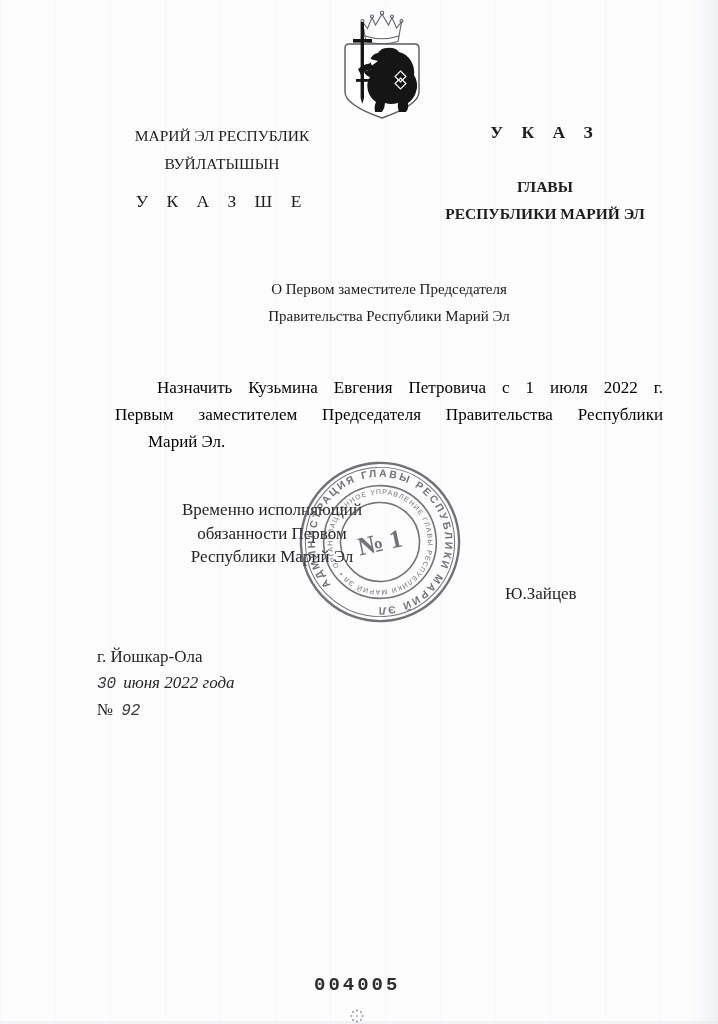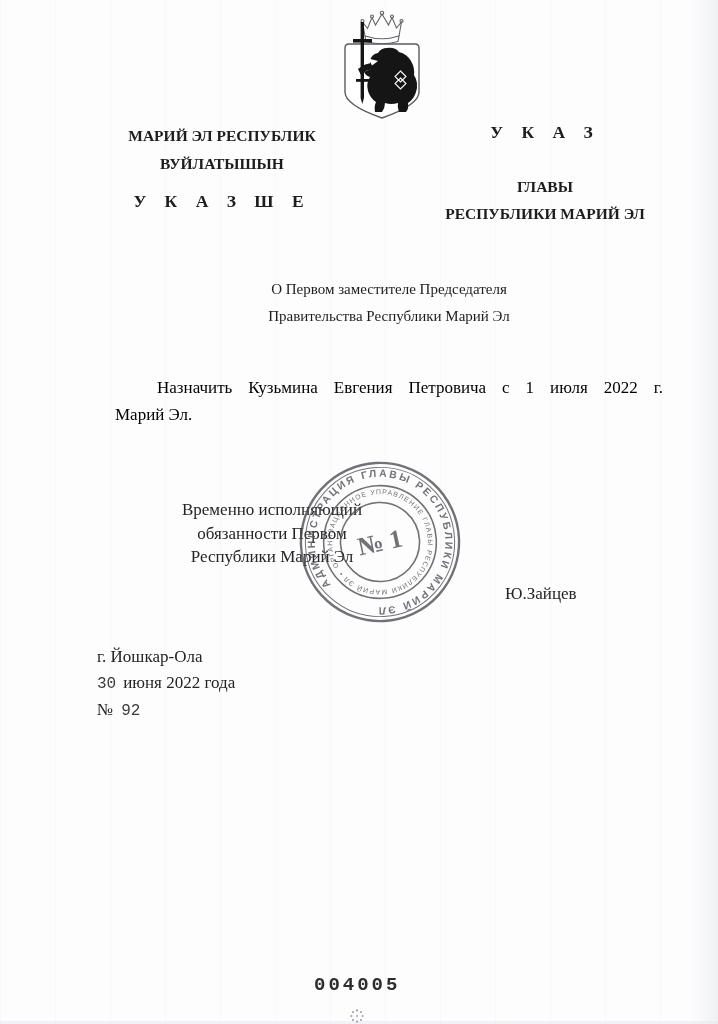--- a/index.html
+++ b/index.html
@@ -11,39 +11,39 @@
   }
   .scan-texture{
     position:absolute;inset:0;pointer-events:none;
     background:
       repeating-linear-gradient(90deg, rgba(225,227,233,0.18) 0 1px, transparent 1px 55px),
       linear-gradient(90deg, transparent 96%, rgba(228,230,235,0.5) 100%),
       linear-gradient(0deg, rgba(230,232,236,0.5) 0 3px, transparent 3px);
   }
   .emblem{position:absolute;left:332px;top:8px;width:100px;height:114px;}
   .hdr-left{position:absolute;left:82px;top:122px;width:280px;text-align:center;
-    font-weight:bold;font-size:15.5px;line-height:28px;color:#1d1d1f;}
+    font-weight:normal;font-size:15.5px;line-height:28px;color:#1d1d1f;}
   .hdr-right{position:absolute;left:400px;top:120px;width:290px;text-align:center;
     font-weight:bold;font-size:15.5px;line-height:27px;color:#1d1d1f;}
   .ukaz-big{font-size:17.5px;letter-spacing:7px;margin-top:8px;line-height:30px;}
   .ukaz-big-r{font-size:17.5px;letter-spacing:7px;line-height:24px;margin-bottom:29px;}
   .doc-title{position:absolute;left:115px;top:276px;width:548px;text-align:center;
     font-weight:normal;font-size:15px;line-height:27px;color:#1c1c1e;}
   .body-par{position:absolute;left:115px;top:374px;width:548px;
     font-size:17px;line-height:27px;color:#000000;}
   .body-line{text-align:justify;text-align-last:justify;}
   .body-line.first{text-indent:42px;}
-  .body-line.last{text-align:right;text-align-last:left;}
+  .body-line.last{text-align:right;text-align-last:left;margin-left:33px;}
   .sig-block{position:absolute;left:152px;top:498px;width:240px;text-align:center;
     font-size:17px;line-height:23.5px;color:#242426;}
   .sig-name{position:absolute;left:505px;top:540px;font-size:17px;color:#242426;margin-top:44px;}
   .stamp{position:absolute;left:296px;top:458px;width:168px;height:168px;opacity:.78;
     transform:rotate(-3deg);}
   .place-date{position:absolute;left:97px;top:644px;font-size:17px;line-height:26px;color:#242426;}
-  .typed{font-family:"Liberation Mono","DejaVu Sans Mono",monospace;font-size:16px;color:#3c3c40;}
+  .typed{font-family:"Liberation Mono","DejaVu Sans Mono",monospace;font-size:16px;color:#3c3c40;font-style:italic;}
   .typed.gap{margin-left:7px;margin-top:31px;}
   .num-line .typed{margin-left:8px;text-align:center;}
   .page-num{position:absolute;left:314px;top:974px;font-size:19px;letter-spacing:3px;
     font-family:"Liberation Mono","DejaVu Sans Mono",monospace;font-weight:bold;color:#2e2e30;
     display:flex;align-items:center;gap:12px;flex-direction:column;}
   .ornament{width:16px;height:16px;opacity:.65;}
 </style>
 </head>
 <body>
 
@@ -100,20 +100,21 @@
     <div>РЕСПУБЛИКИ МАРИЙ ЭЛ</div>
   </div>
 
   <div class="doc-title">
     <div>О Первом заместителе Председателя</div>
     <div>Правительства Республики Марий Эл</div>
   </div>
 
   <div class="body-par">
     <div class="body-line first">Назначить Кузьмина Евгения Петровича с 1 июля 2022 г.</div>
+    <div class="body-line">Первым заместителем Председателя Правительства Республики</div>
     <div class="body-line last">Марий Эл.</div>
   </div>
 
   <div class="sig-block">
     <div>Временно исполняющий</div>
     <div>обязанности Первом</div>
     <div>Республики Марий Эл</div>
   </div>
   <div class="sig-name">Ю.Зайцев</div>
 

